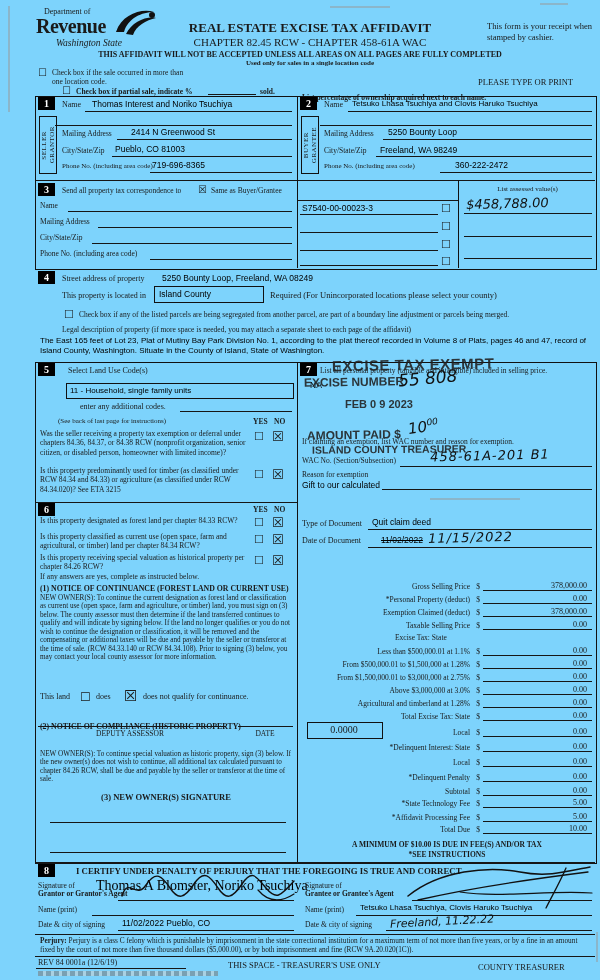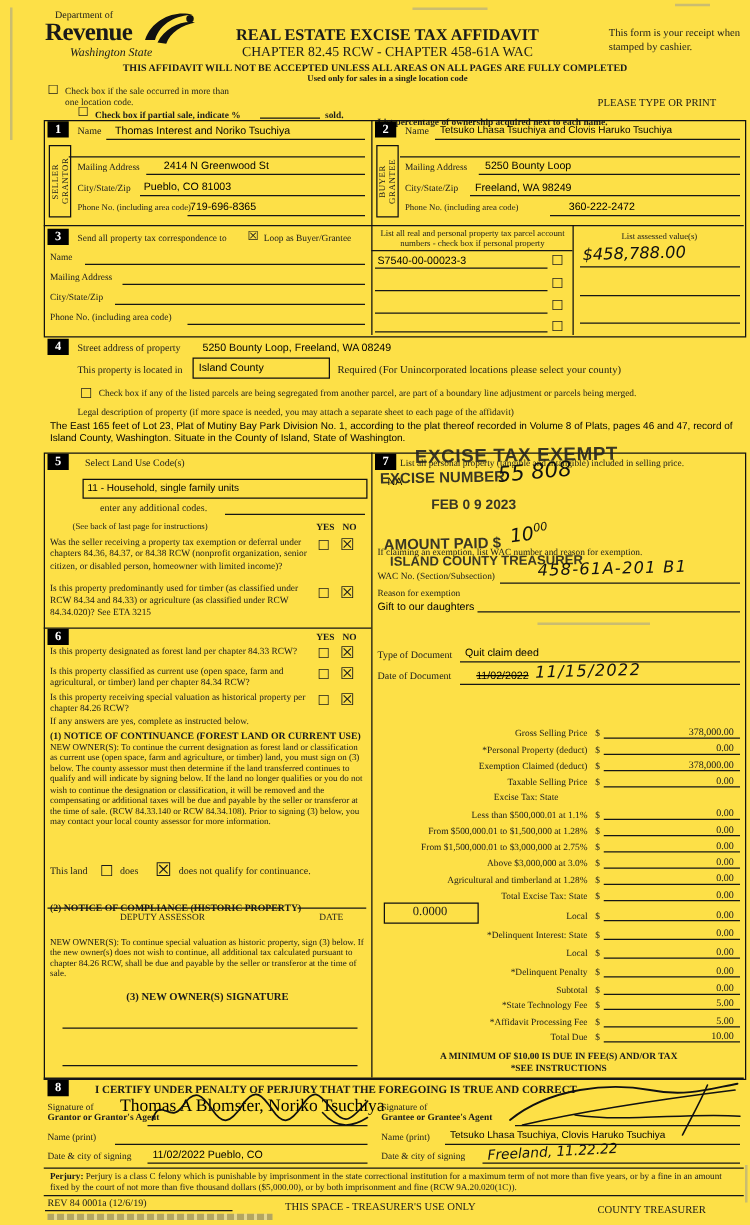--- a/index.html
+++ b/index.html
@@ -1,16 +1,16 @@
 <!DOCTYPE html>
 <html><head>
 <meta charset="utf-8">
 <style>
   html,body{margin:0;padding:0;background:#e8e8e6;}
-  .page{position:relative;width:600px;height:980px;background:#fde047;margin:0 auto;
+  .page{position:relative;width:600px;height:980px;background:#7dd3fc;margin:0 auto;
         font-family:"Liberation Serif",serif;color:#1a1a1a;overflow:hidden;}
   .a{position:absolute;white-space:nowrap;}
   .wrap{white-space:normal;}
   .ser{font-family:"Liberation Serif",serif;}
   .b{font-weight:bold;}
   .i{font-style:italic;}
   .c{text-align:center;}
   .hw{font-family:"DejaVu Sans",sans-serif;font-style:italic;display:inline-block;transform:rotate(-1.5deg);color:#111;}
   .stamp{position:absolute;font-family:"Liberation Sans",sans-serif;font-weight:bold;color:#202020;opacity:.88;white-space:nowrap;z-index:5;}
   .line{position:absolute;border-bottom:1px solid #161616;height:0;}
@@ -105,31 +105,30 @@
   <span class="a ser" style="left:324px;top:146px;font-size:7.5px;">City/State/Zip</span>
   <span class="a val" style="left:380px;top:145px;font-size:8.5px;">Freeland, WA 98249</span>
   <div class="line" style="left:376px;top:156px;width:216px;"></div>
   <span class="a ser" style="left:324px;top:162px;font-size:7px;">Phone No. (including area code)</span>
   <span class="a val" style="left:455px;top:160px;font-size:8.5px;">360-222-2472</span>
   <div class="line" style="left:440px;top:172px;width:152px;"></div>
 
   <div class="badge" style="left:38px;top:183px;">3</div>
   <span class="a ser" style="left:62px;top:186px;font-size:7.5px;">Send all property tax correspondence to</span>
   <span class="a cb" style="left:198px;top:185px;">☒</span>
-  <span class="a ser" style="left:211px;top:186px;font-size:7.5px;">Loop as Buyer/Grantee</span>
+  <span class="a ser" style="left:211px;top:186px;font-size:7.5px;">Same as Buyer/Grantee</span>
   <span class="a ser" style="left:40px;top:201px;font-size:7.5px;">Name</span>
   <div class="line" style="left:68px;top:211px;width:224px;"></div>
   <span class="a ser" style="left:40px;top:217px;font-size:7.5px;">Mailing Address</span>
   <div class="line" style="left:98px;top:227px;width:194px;"></div>
   <span class="a ser" style="left:40px;top:233px;font-size:7.5px;">City/State/Zip</span>
   <div class="line" style="left:92px;top:243px;width:200px;"></div>
   <span class="a ser" style="left:40px;top:249px;font-size:7.5px;">Phone No. (including area code)</span>
   <div class="line" style="left:150px;top:259px;width:142px;"></div>
 
-  <div class="a ser c wrap" style="left:301px;top:183px;width:154px;font-size:7px;line-height:1.2;">List all real and personal property tax parcel account numbers - check box if personal property</div>
   <div class="line" style="left:297px;top:200px;width:161px;"></div>
   <span class="a val" style="left:302px;top:203px;font-size:8.5px;">S7540-00-00023-3</span>
   <span class="a cb" style="left:441px;top:203px;font-size:11px;">☐</span>
   <div class="line" style="left:300px;top:214px;width:138px;"></div>
   <span class="a cb" style="left:441px;top:221px;font-size:11px;">☐</span>
   <div class="line" style="left:300px;top:232px;width:138px;"></div>
   <span class="a cb" style="left:441px;top:239px;font-size:11px;">☐</span>
   <div class="line" style="left:300px;top:250px;width:138px;"></div>
   <span class="a cb" style="left:441px;top:256px;font-size:11px;">☐</span>
   <div class="line" style="left:300px;top:265px;width:138px;"></div>
@@ -212,21 +211,21 @@
   <div class="stamp" style="left:345px;top:398px;font-size:11px;">FEB 0 9 2023</div>
   <div class="stamp" style="left:307px;top:428px;font-size:12px;transform:rotate(-1deg);">AMOUNT PAID $</div>
   <span class="a hw" style="left:408px;top:418px;font-size:15px;transform:rotate(-8deg);z-index:6;"><span>10</span><sup style="font-size:9px;">00</sup></span>
   <div class="stamp" style="left:312px;top:443px;font-size:10.5px;transform:rotate(-.5deg);">ISLAND COUNTY TREASURER</div>
 
   <div class="a ser" style="left:302px;top:437px;font-size:7.5px;">If claiming an exemption, list WAC number and reason for exemption.</div>
   <span class="a ser" style="left:302px;top:456px;font-size:7.5px;">WAC No. (Section/Subsection)</span>
   <span class="a hw" style="left:430px;top:448px;font-size:13px;letter-spacing:1px;z-index:6;">458-61A-201 B1</span>
   <div class="line" style="left:400px;top:466px;width:192px;"></div>
   <div class="a ser" style="left:302px;top:470px;font-size:7.5px;">Reason for exemption</div>
-  <span class="a val" style="left:302px;top:480px;font-size:8.5px;">Gift to our daughters</span>
+  <span class="a val" style="left:302px;top:480px;font-size:8.5px;">Gift to our calculated</span>
   <div class="line" style="left:382px;top:489px;width:210px;"></div>
   <div class="smudge" style="left:430px;top:498px;width:90px;height:1.5px;"></div>
 
   <span class="a ser" style="left:302px;top:519px;font-size:8px;">Type of Document</span>
   <span class="a val" style="left:372px;top:517px;font-size:8.5px;">Quit claim deed</span>
   <div class="line" style="left:368px;top:529px;width:224px;"></div>
   <span class="a ser" style="left:302px;top:536px;font-size:8px;">Date of Document</span>
   <span class="a val" style="left:370px;top:535px;font-size:8.5px;text-decoration:line-through;margin-left:11px;">11/02/2022</span>
   <span class="a hw" style="left:428px;top:530px;font-size:13px;letter-spacing:1px;z-index:6;">11/15/2022</span>
   <div class="line" style="left:368px;top:547px;width:224px;"></div>

